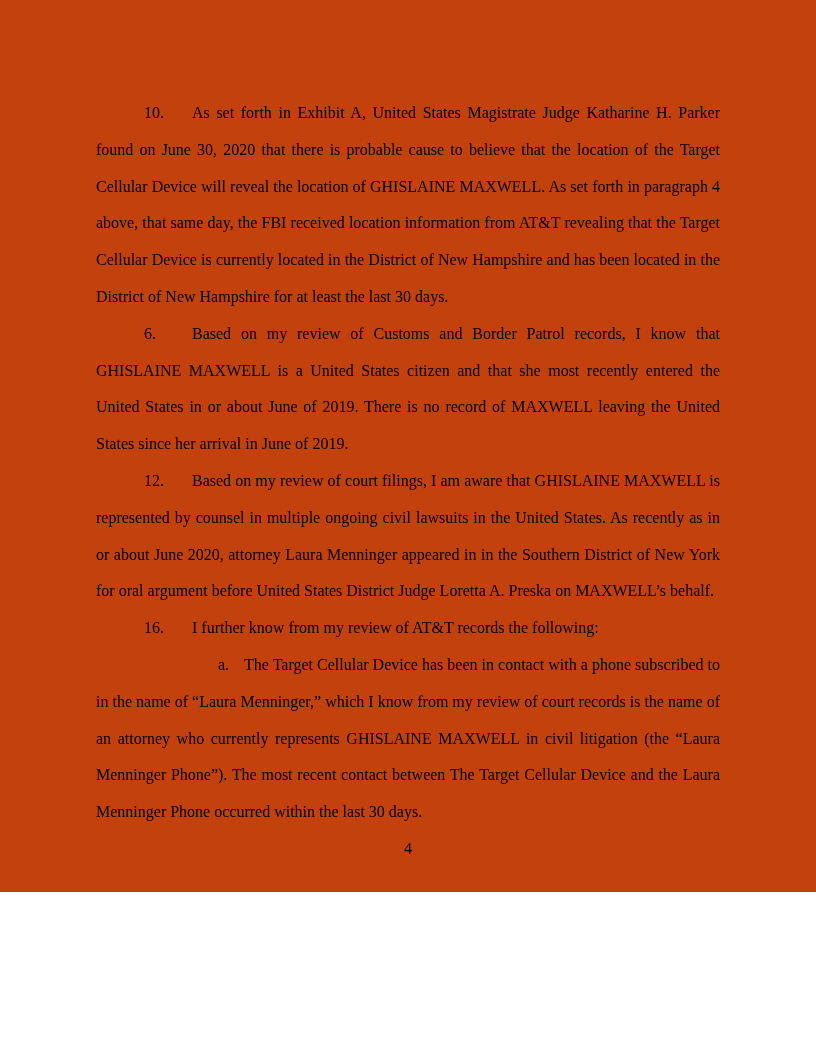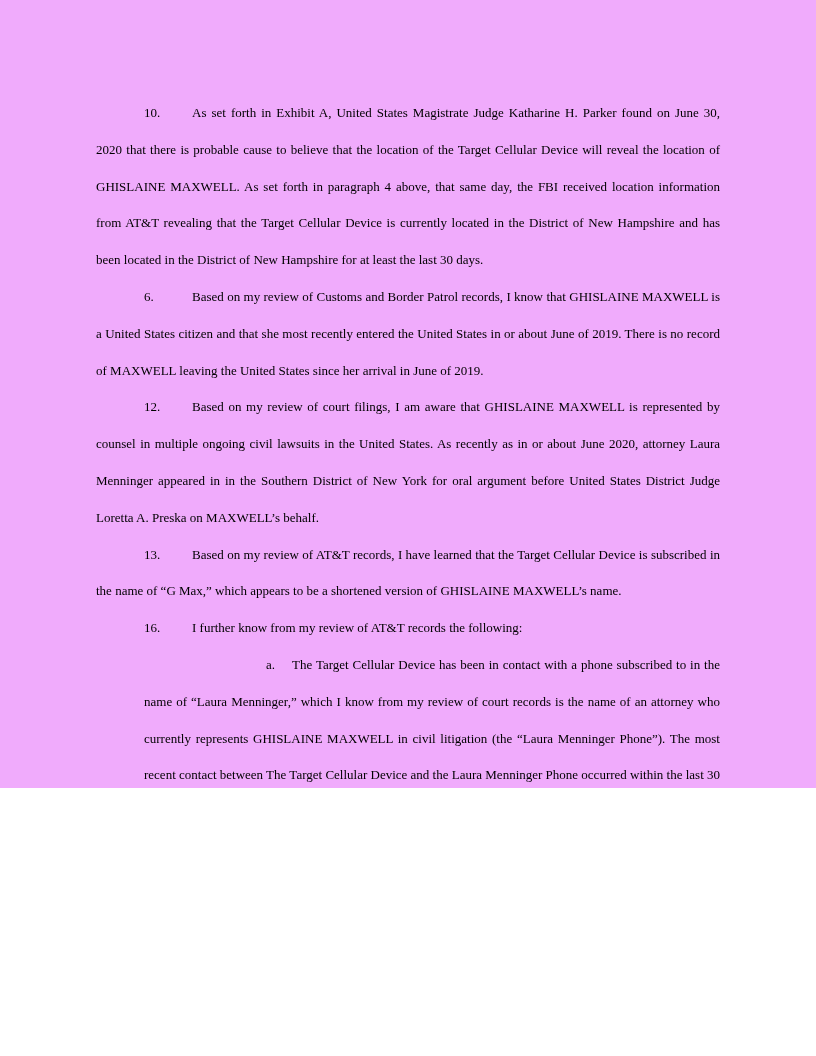--- a/index.html
+++ b/index.html
@@ -3,46 +3,45 @@
 <meta charset="utf-8">
 <style>
   html, body {
     margin: 0;
     padding: 0;
     background: #ffffff;
   }
   .page {
     position: relative;
     width: 816px;
-    height: 788px;
+    height: 892px;
     box-sizing: border-box;
     padding: 95px 96px 0 96px;
-    background: #f0abfc;
+    background: #c2410c;
     font-family: "Liberation Serif", "DejaVu Serif", serif;
-    font-size: 13px;
+    font-size: 16px;
     line-height: 36.8px;
     color: #000000;
     overflow: hidden;
   }
   p {
     margin: 0;
     padding: 0;
     text-align: justify;
   }
   .para {
     text-indent: 48px;
   }
   .pnum {
     display: inline-block;
     width: 48px;
     text-indent: 0;
   }
   .sub {
     text-indent: 122px;
-    margin-left: 48px;
   }
   .subnum {
     display: inline-block;
     width: 26px;
     text-indent: 0;
   }
   .page-number {
     text-align: center;
     text-indent: 0;
   }
@@ -51,21 +50,20 @@
 <body>
 
 <div class="page">
 
   <p class="para"><span class="pnum">10.</span><span>As set forth in Exhibit A, United States Magistrate Judge Katharine H. Parker found on June 30, 2020 that there is probable cause to believe that the location of the Target Cellular Device will reveal the location of GHISLAINE MAXWELL.  As set forth in paragraph 4 above, that same day, the FBI received location information from AT&amp;T revealing that the Target Cellular Device is currently located in the District of New Hampshire and has been located in the District of New Hampshire for at least the last 30 days.</span></p>
 
   <p class="para"><span class="pnum">6.</span><span>Based on my review of Customs and Border Patrol records, I know that GHISLAINE MAXWELL is a United States citizen and that she most recently entered the United States in or about June of 2019.  There is no record of MAXWELL leaving the United States since her arrival in June of 2019.</span></p>
 
   <p class="para"><span class="pnum">12.</span><span>Based on my review of court filings, I am aware that GHISLAINE MAXWELL is represented by counsel in multiple ongoing civil lawsuits in the United States.  As recently as in or about June 2020, attorney Laura Menninger appeared in in the Southern District of New York for oral argument before United States District Judge Loretta A. Preska on MAXWELL’s behalf.</span></p>
 
-  <p class="para"><span class="pnum">13.</span><span>Based on my review of AT&amp;T records, I have learned that the Target Cellular Device is subscribed in the name of “G Max,” which appears to be a shortened version of GHISLAINE MAXWELL’s name.</span></p>
 
   <p class="para"><span class="pnum">16.</span><span>I further know from my review of AT&amp;T records the following:</span></p>
 
   <p class="sub"><span class="subnum">a.</span><span>The Target Cellular Device has been in contact with a phone subscribed to in the name of “Laura Menninger,” which I know from my review of court records is the name of an attorney who currently represents GHISLAINE MAXWELL in civil litigation (the “Laura Menninger Phone”).  The most recent contact between The Target Cellular Device and the Laura Menninger Phone occurred within the last 30 days.</span></p>
 
   <p class="page-number">4</p>
 
 </div>
 
 </body></html>

